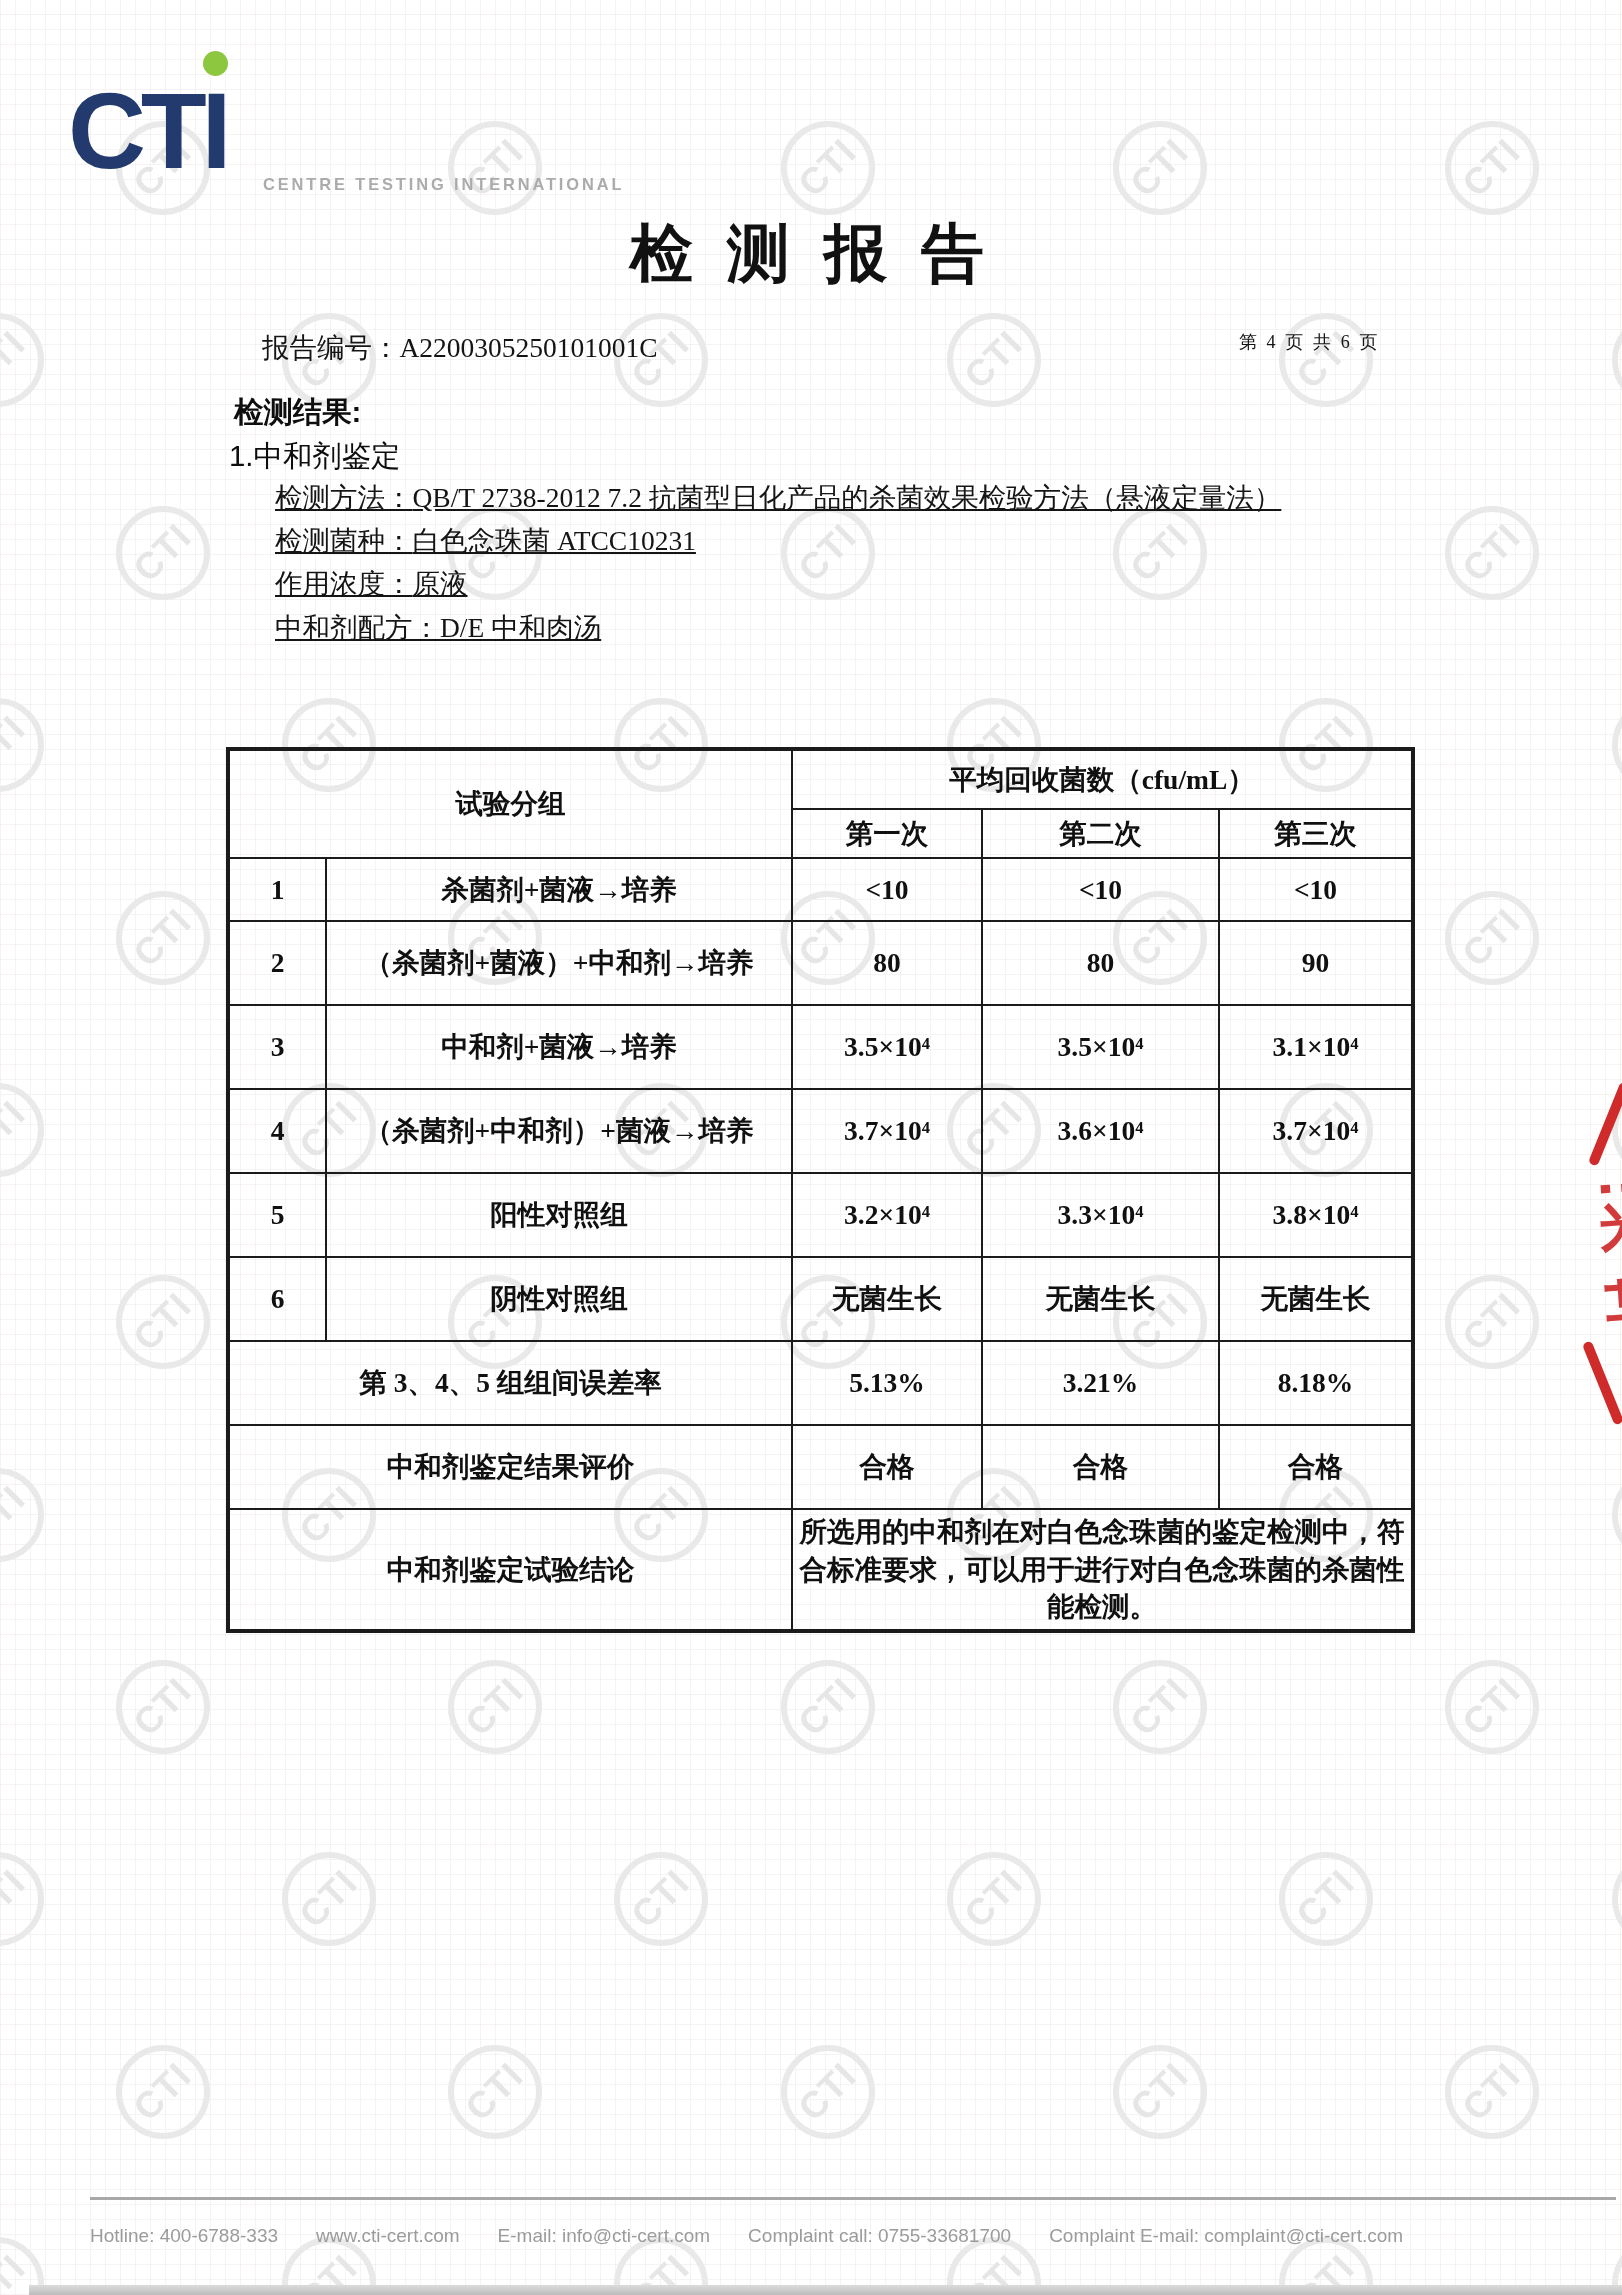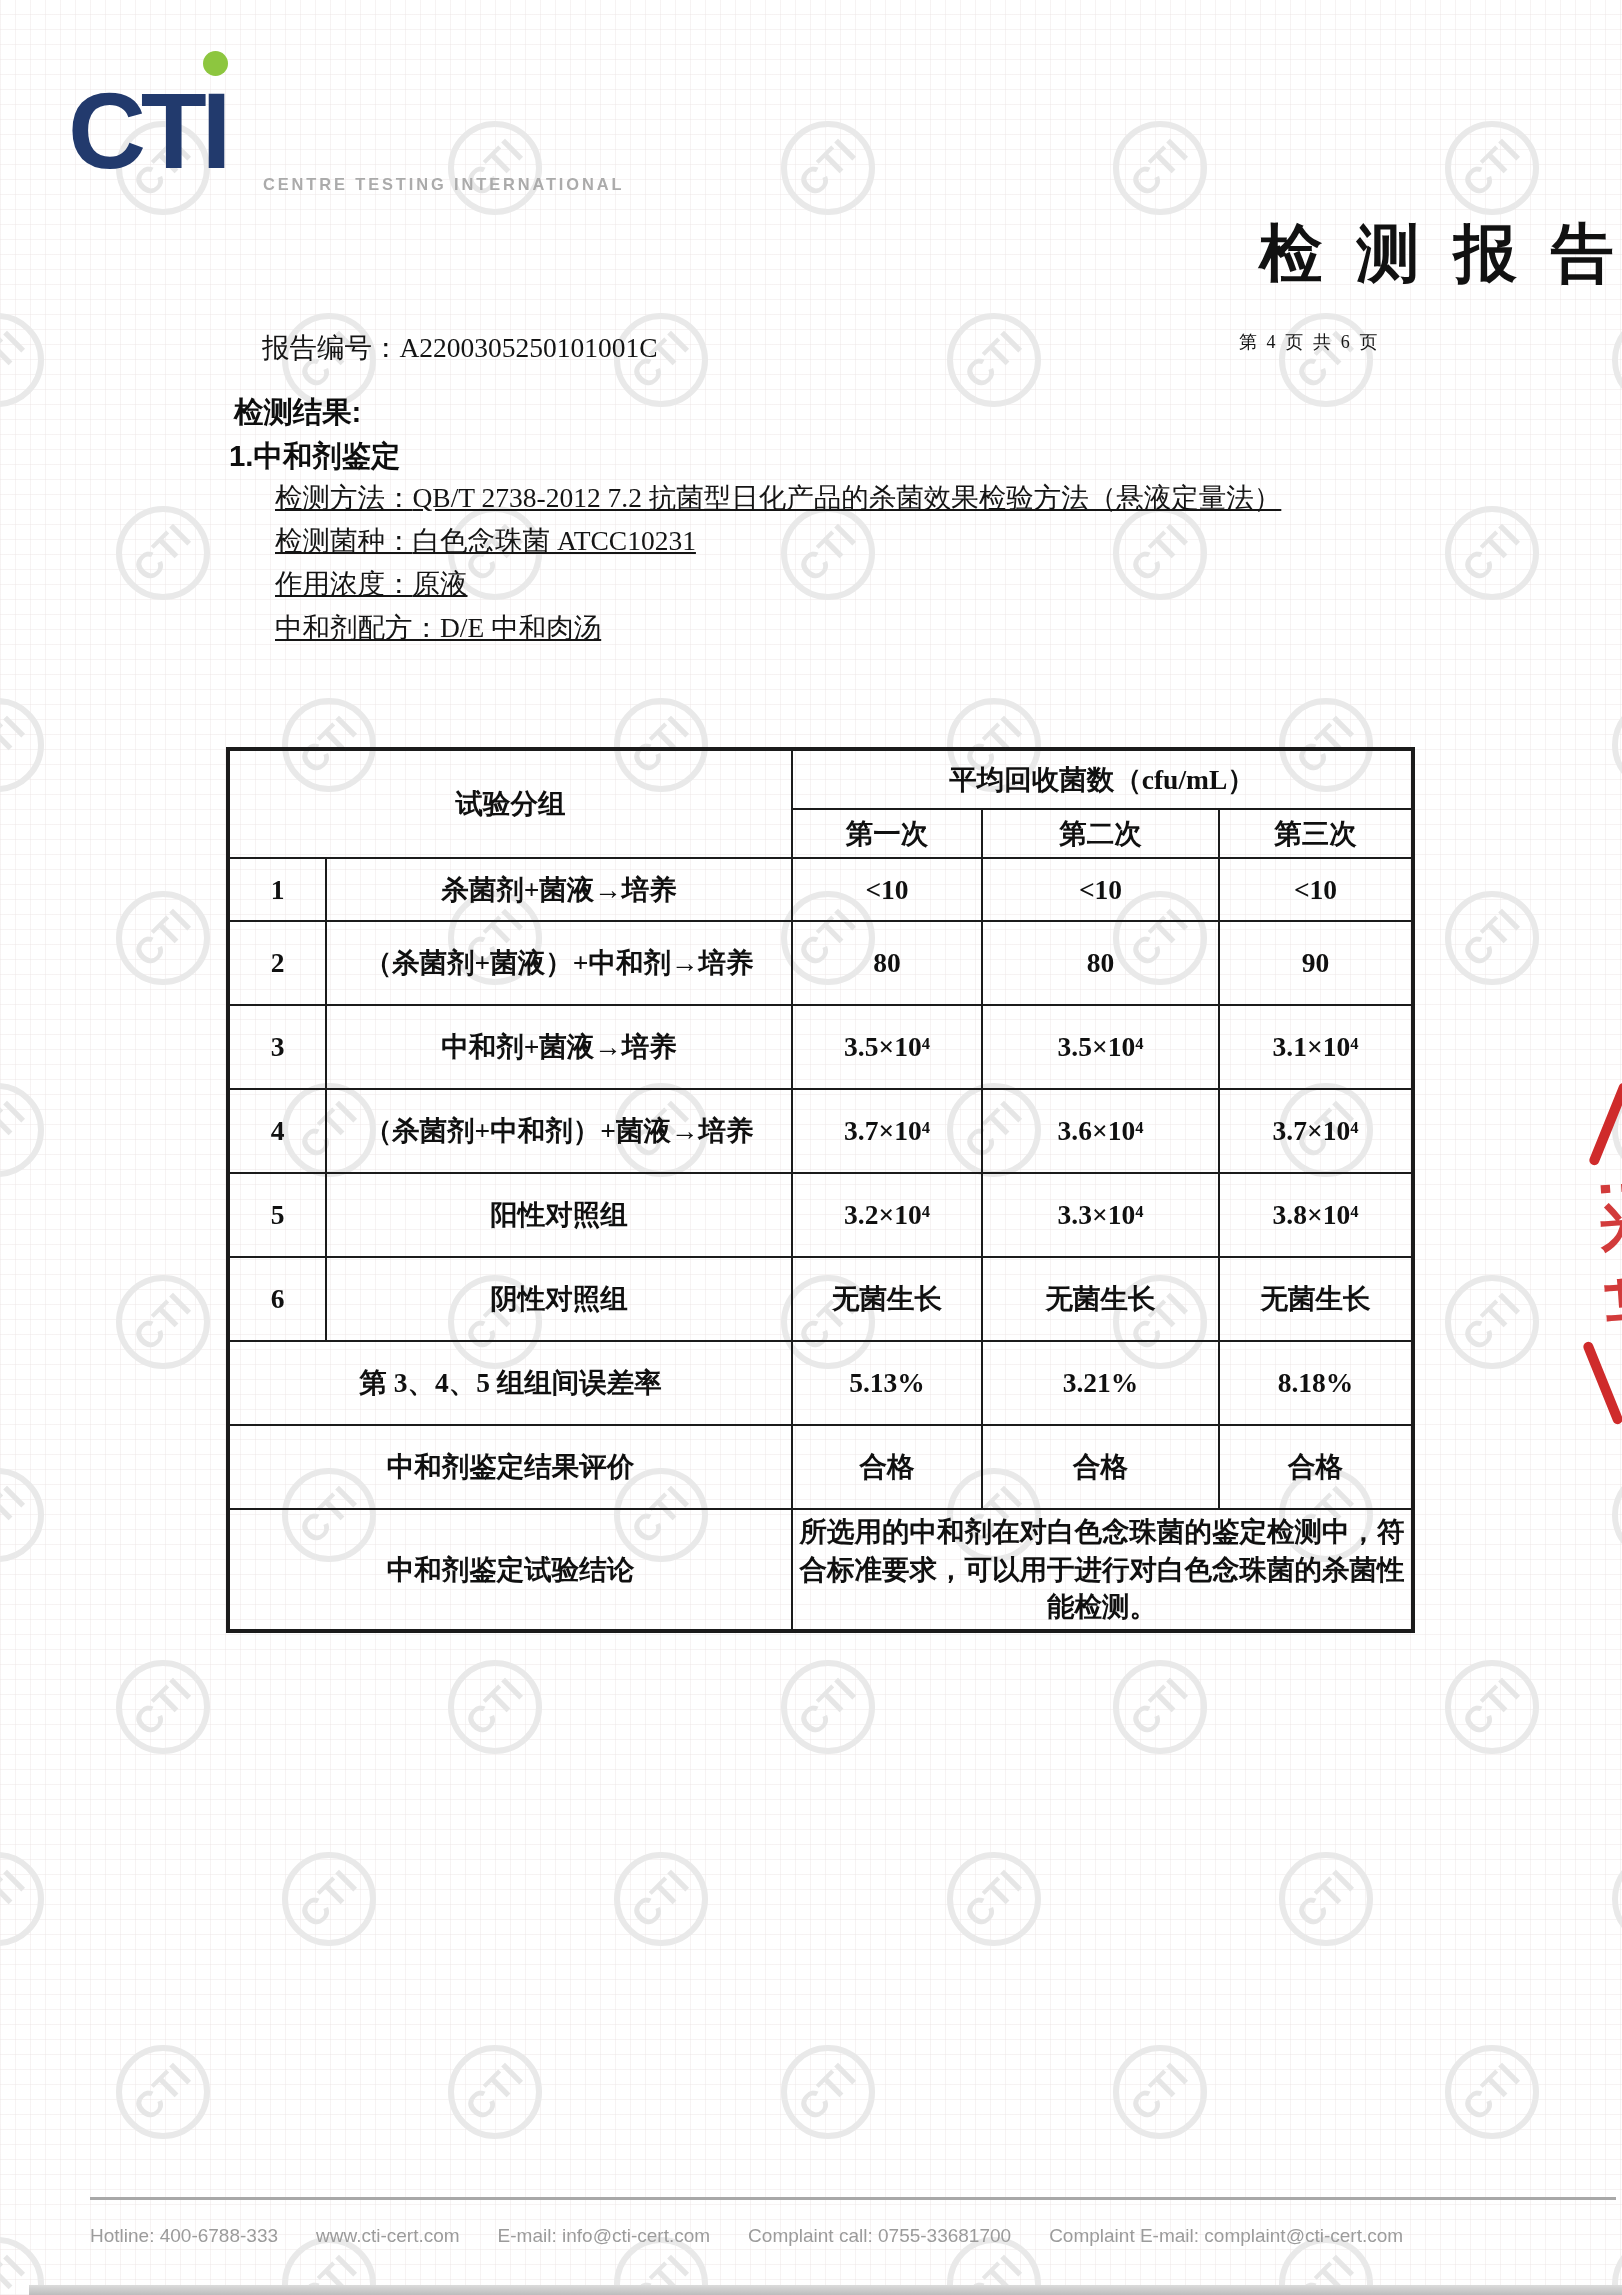--- a/index.html
+++ b/index.html
@@ -24,30 +24,30 @@
       letter-spacing:-5.2px;color:#223a6d;}
   .logo-dot{position:absolute;left:203px;top:51px;width:25px;height:25px;
       border-radius:50%;background:#8dc63f;}
   .logo-cn{position:absolute;left:260px;top:90px;line-height:1.05;
       font-family:"Liberation Sans",sans-serif;font-weight:700;font-size:73px;
       letter-spacing:6.5px;color:#9c9c9c;}
   .logo-en{position:absolute;left:263px;top:175px;
       font-family:"Liberation Sans",sans-serif;font-weight:700;font-size:16.4px;
       letter-spacing:2.9px;color:#ababab;}
   
-  .doc-title{position:absolute;left:0;top:211px;width:100%;text-align:right;
+  .doc-title{position:absolute;left:0;top:211px;width:100%;text-align:center;
       font-weight:700;font-size:63px;letter-spacing:9.2px;color:#111;}
   .report-line{position:absolute;left:262px;top:330px;font-size:27.5px;color:#141414;}
   .page-info{position:absolute;right:243px;top:330px;font-size:18px;color:#141414;
       letter-spacing:2.6px;}
   
   .h-results{position:absolute;left:234px;top:393px;
       font-family:"Liberation Sans",sans-serif;font-weight:700;font-size:29.4px;color:#0e0e0e;}
   .h-sub{position:absolute;left:229px;top:437px;
-      font-family:"Liberation Sans",sans-serif;font-weight:700;font-size:29.4px;color:#0e0e0e;}
+      font-family:"Liberation Sans",sans-serif;font-weight:400;font-size:29.4px;color:#0e0e0e;}
   .method-block{position:absolute;left:275px;top:484px;font-size:27.5px;line-height:1;text-decoration:underline;}
   .method-line{margin-bottom:15.7px;white-space:nowrap;}
   
   table.rpt{position:absolute;left:226px;top:747px;width:1184px;
       border-collapse:collapse;table-layout:fixed;font-size:27.5px;color:#101010;font-weight:bold;}
   table.rpt td{border:2.6px solid #1b1b1b;text-align:center;vertical-align:middle;
       padding:2.6px 6.5px;background:transparent;}
   table.rpt{border:4.6px solid #1b1b1b;}
   tr.hr1{height:60px;} tr.hr2{height:49px;} tr.r-short{height:63px;}
   tr.r-std{height:84px;} tr.r-tall{height:111px;}

